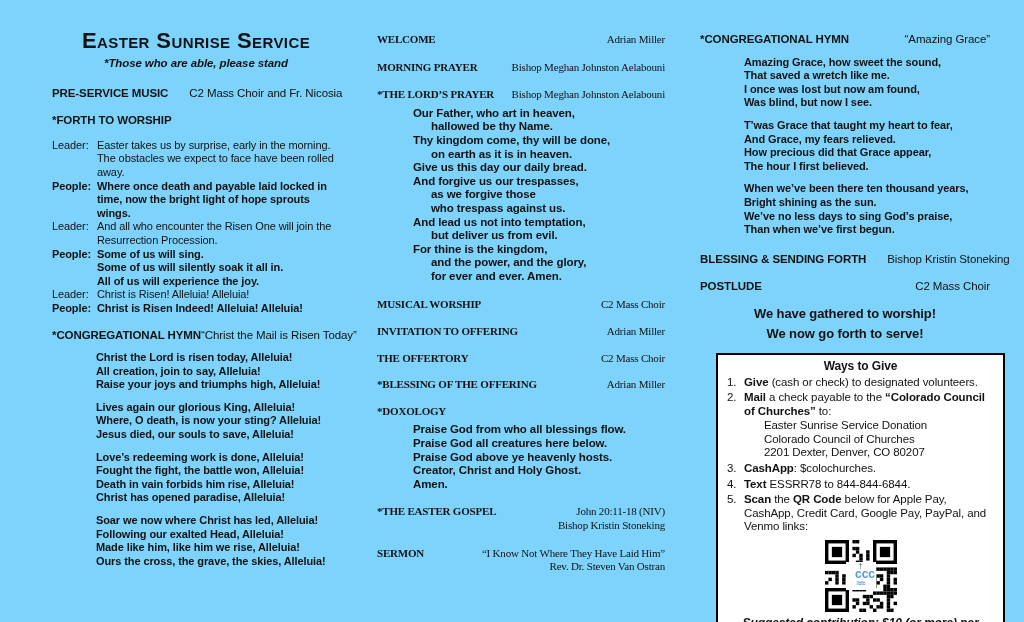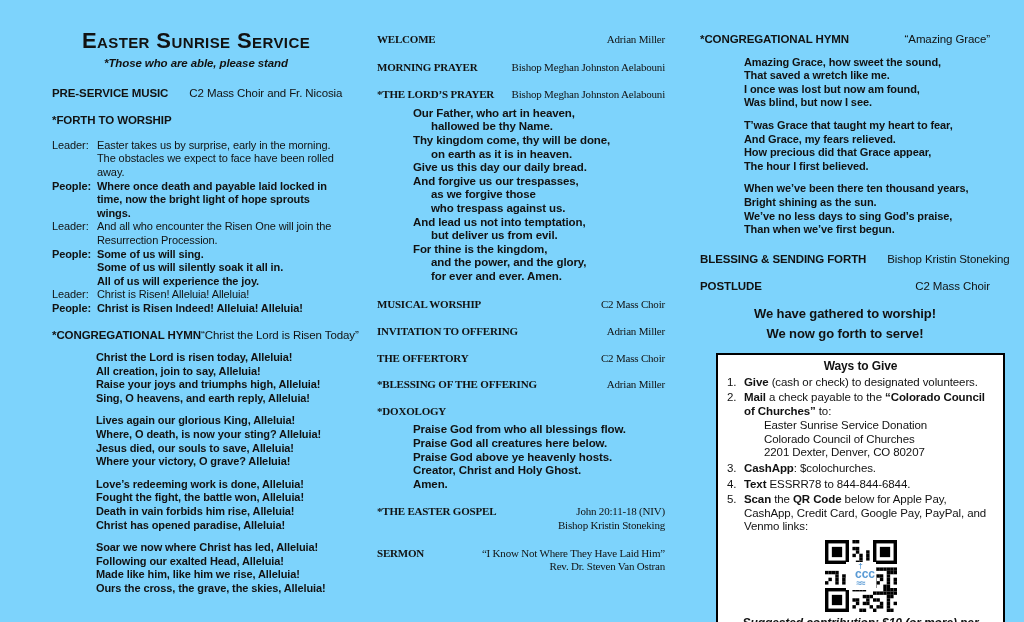--- a/index.html
+++ b/index.html
@@ -93,35 +93,33 @@
       <div class="spk"></div>
       <div class="txt b">All of us will experience the joy.</div>
       <div class="spk">Leader:</div>
       <div class="txt">Christ is Risen! Alleluia! Alleluia!</div>
       <div class="spk b">People:</div>
       <div class="txt b">Christ is Risen Indeed! Alleluia! Alleluia!</div>
     </div>
 
     <div class="row mt13">
       <span class="lbl">*CONGREGATIONAL HYMN</span>
-      <span class="val nw">“Christ the Lord is Risen Today”</span>
+      <span class="val nw">“Christ the Mail is Risen Today”</span>
     </div>
 
     <div class="verses">
       <div class="verse">
         <div>Christ the Lord is risen today, Alleluia!</div>
         <div>All creation, join to say, Alleluia!</div>
         <div>Raise your joys and triumphs high, Alleluia!</div>
-        <div>Sing, O heavens, and earth reply, Alleluia!</div>
       </div>
       <div class="verse">
         <div>Lives again our glorious King, Alleluia!</div>
         <div>Where, O death, is now your sting? Alleluia!</div>
         <div>Jesus died, our souls to save, Alleluia!</div>
-        <div>Where your victory, O grave? Alleluia!</div>
       </div>
       <div class="verse">
         <div>Love’s redeeming work is done, Alleluia!</div>
         <div>Fought the fight, the battle won, Alleluia!</div>
         <div>Death in vain forbids him rise, Alleluia!</div>
         <div>Christ has opened paradise, Alleluia!</div>
       </div>
       <div class="verse">
         <div>Soar we now where Christ has led, Alleluia!</div>
         <div>Following our exalted Head, Alleluia!</div>

